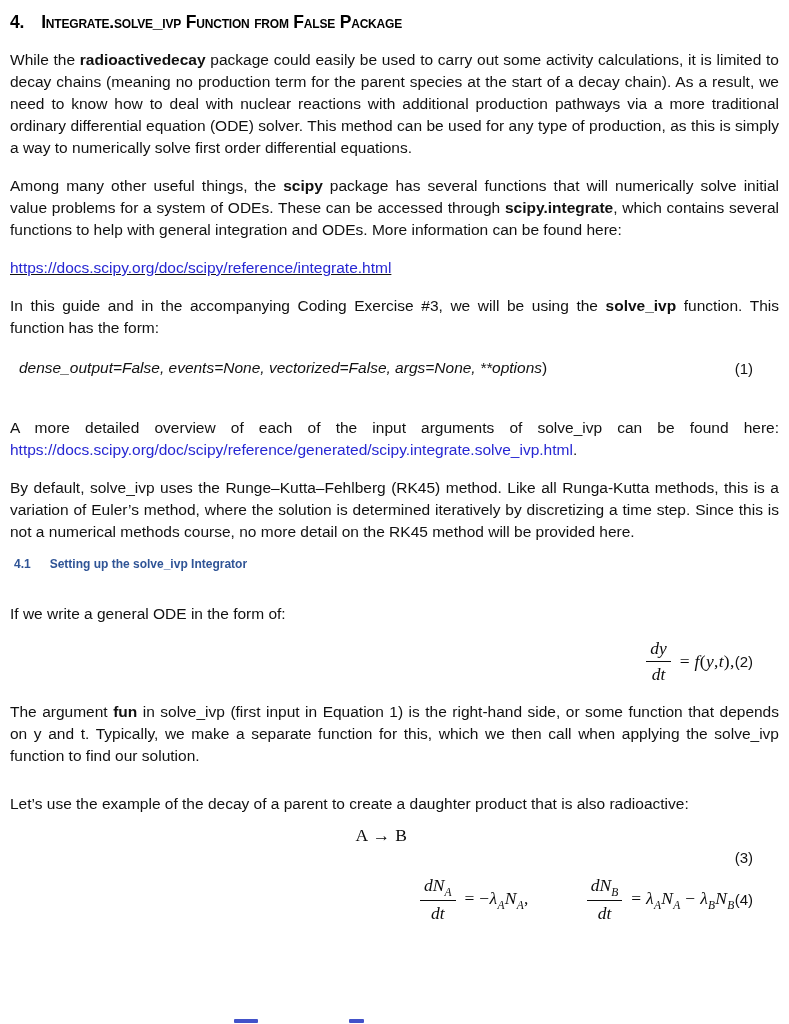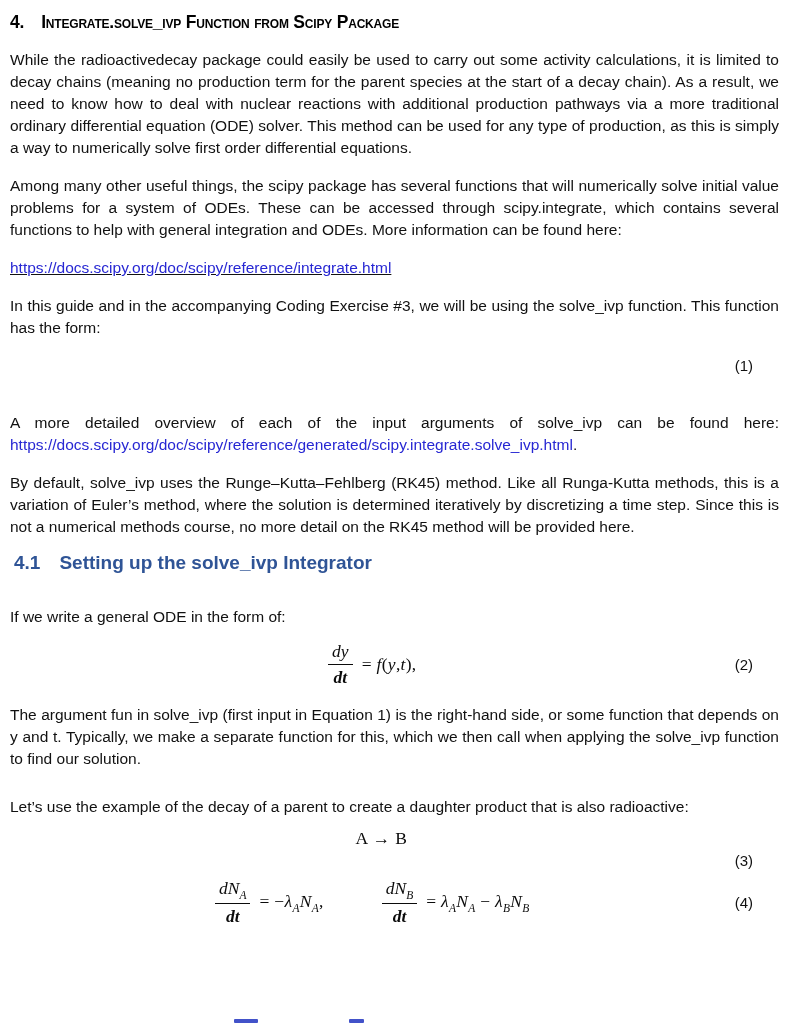--- a/index.html
+++ b/index.html
@@ -9,79 +9,80 @@
     font-size:15.5px;color:#111111;
     -webkit-font-smoothing:antialiased;
   }
   .page{position:relative;box-sizing:border-box;width:789px;height:1024px;padding:10px 10px 0 10px;}
   h1{
     font-size:17.5px;font-weight:bold;margin:2px 0 16px 0;
     font-variant:small-caps;letter-spacing:-0.2px;
     display:flex;gap:17px;color:#000;
   }
   h2{
-    font-size:19px;font-weight:bold;color:#2F5496;
+    font-size:12px;font-weight:bold;color:#2F5496;
     margin:0 0 16px 0;display:flex;gap:19px;padding-left:4px;
   }
   p{margin:0 0 16px 0;line-height:22px;}
   p.j{text-align:justify;}
-  .b{font-weight:normal;}
+  .b{font-weight:bold;}
   .i{font-style:italic;}
   .link{color:#2727D3;text-decoration:none;cursor:pointer;}
   p.linkline{margin-bottom:16px;text-decoration:underline;}
   .p3{margin-bottom:12px;}
   .p5{margin-bottom:14px;}
   .p6{margin-bottom:8px;margin-top:32px;}
   .p7{margin-bottom:14px;}
   .p8{margin-bottom:10px;margin-top:26px;}
 
   
   .eq{display:flex;align-items:center;padding-right:26px;}
   .eq-num{font-family:"Liberation Sans",sans-serif;font-size:15px;color:#111;margin-left:auto;}
   .eq1{margin:18px 0 38px 0;}
   .eq1-code{padding-left:9px;line-height:22px;font-size:15.5px;}
   .math{font-family:"Liberation Serif","DejaVu Serif",serif;font-size:17.5px;color:#0b0b0b;}
   .group{display:inline-flex;align-items:center;}
   .frac{display:inline-flex;flex-direction:column;align-items:center;line-height:1.15;}
   .fnum{border-bottom:1.3px solid #0b0b0b;padding:0 4px 2px 4px;}
-  .fden{padding-top:2px;font-weight:bold;}
+  .fden{padding-top:2px;}
   .rhs{margin-left:9px;letter-spacing:0.3px;}
   sub{font-size:11.5px;}
   .eq2{margin-bottom:12px;min-height:56px;}
-  .eq-center{flex:1;display:flex;justify-content:center;}
+  .eq-center{flex:1;display:flex;justify-content:flex-end;}
   .eq3{display:block;margin:0;padding-right:26px;}
   .eq3-line{text-align:center;line-height:20px;letter-spacing:0.5px;}
   .eq3-numrow{text-align:right;margin-top:4px;}
   .eq4{margin-top:4px;min-height:56px;}
   .eq4-gap{display:inline-block;width:58px;}
   
   .artifact{position:absolute;height:4px;background:#4252c9;border-radius:1px;top:1019px;}
   .a1{left:234px;width:24px;}
   .a2{left:349px;width:15px;}
 </style>
 </head>
 <body>
 
 <div class="page">
 
   <h1>
     <span>4.</span>
-    <span>Integrate.solve_ivp Function from Scipy Package</span>
+    <span>Integrate.solve_ivp Function from False Package</span>
   </h1>
 
   <p class="j"><span>While the </span><span class="b">radioactivedecay</span><span> package could easily be used to carry out some activity calculations, it is limited to decay chains (meaning no production term for the parent species at the start of a decay chain). As a result, we need to know how to deal with nuclear reactions with additional production pathways via a more traditional ordinary differential equation (ODE) solver. This method can be used for any type of production, as this is simply a way to numerically solve first order differential equations.</span></p>
 
   <p class="j"><span>Among many other useful things, the </span><span class="b">scipy</span><span> package has several functions that will numerically solve initial value problems for a system of ODEs. These can be accessed through </span><span class="b">scipy.integrate</span><span>, which contains several functions to help with general integration and ODEs. More information can be found here:</span></p>
 
   <p class="linkline"><span class="link">https://docs.scipy.org/doc/scipy/reference/integrate.html</span></p>
 
   <p class="j p3"><span>In this guide and in the accompanying Coding Exercise #3, we will be using the </span><span class="b">solve_ivp</span><span> function. This function has the form:</span></p>
 
   <div class="eq eq1">
     <div class="eq1-code">
+      <div><span class="i">dense_output=False, events=None, vectorized=False, args=None, **options</span><span>)</span></div>
     </div>
     <span class="eq-num">(1)</span>
   </div>
 
   <p class="j"><span>A more detailed overview of each of the input arguments of solve_ivp can be found here: </span><span class="link">https://docs.scipy.org/doc/scipy/reference/generated/scipy.integrate.solve_ivp.html</span><span>.</span></p>
 
   <p class="j p5"><span>By default, solve_ivp uses the Runge–Kutta–Fehlberg (RK45) method. Like all Runga-Kutta methods, this is a variation of Euler’s method, where the solution is determined iteratively by discretizing a time step. Since this is not a numerical methods course, no more detail on the RK45 method will be provided here.</span></p>
 
   <h2>
     <span>4.1</span>

